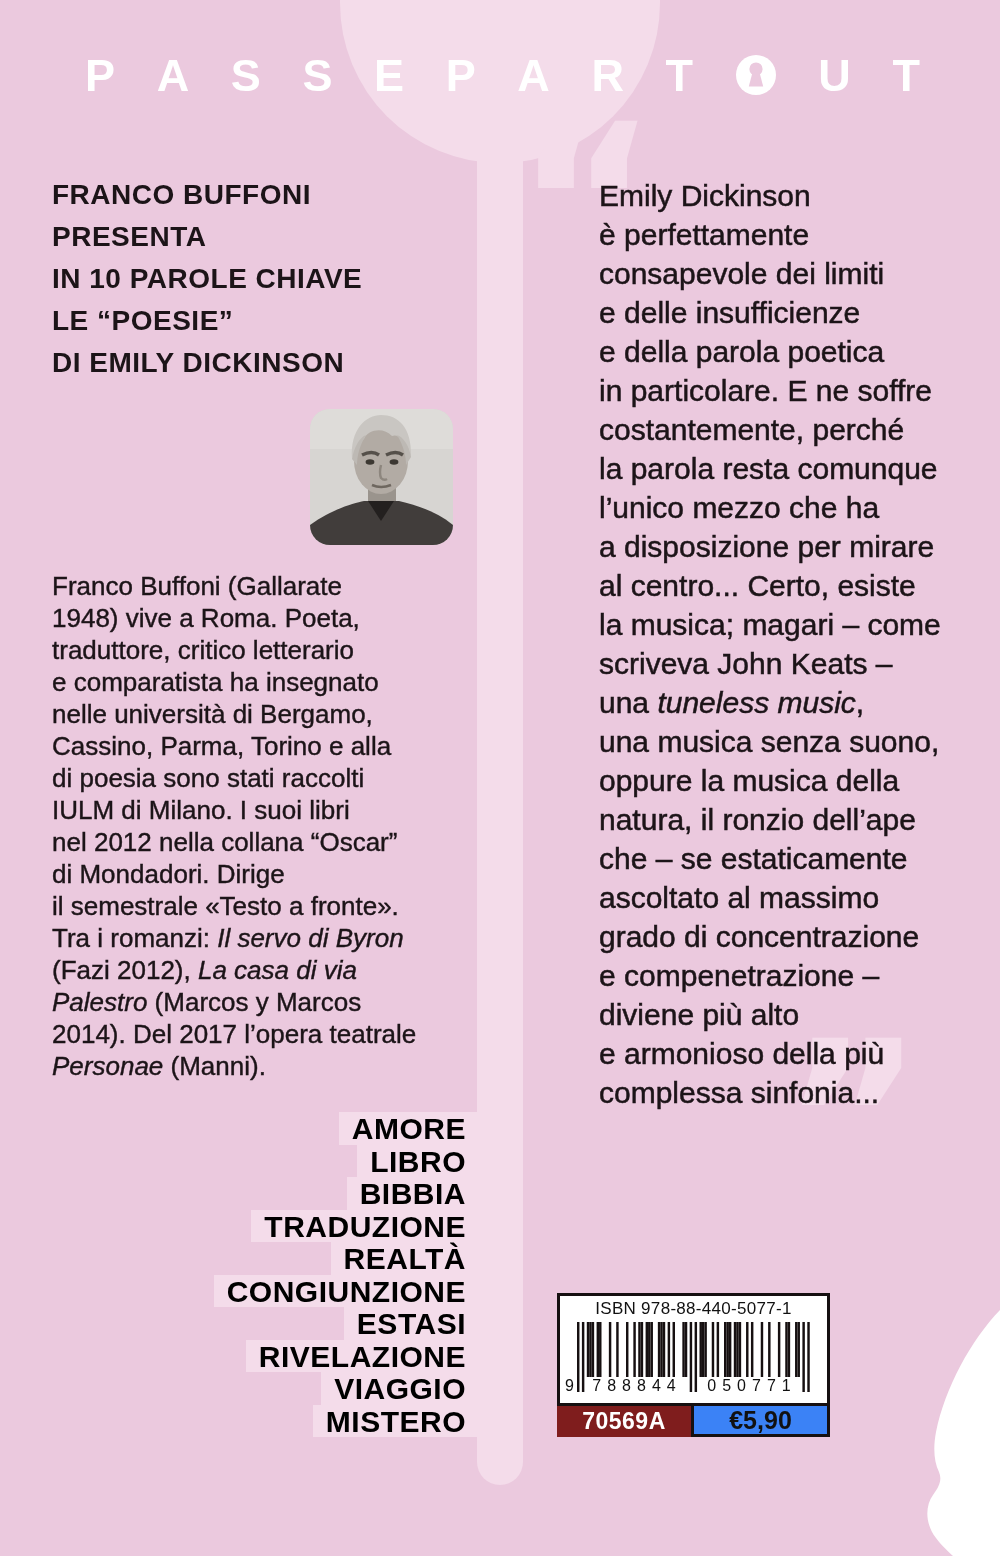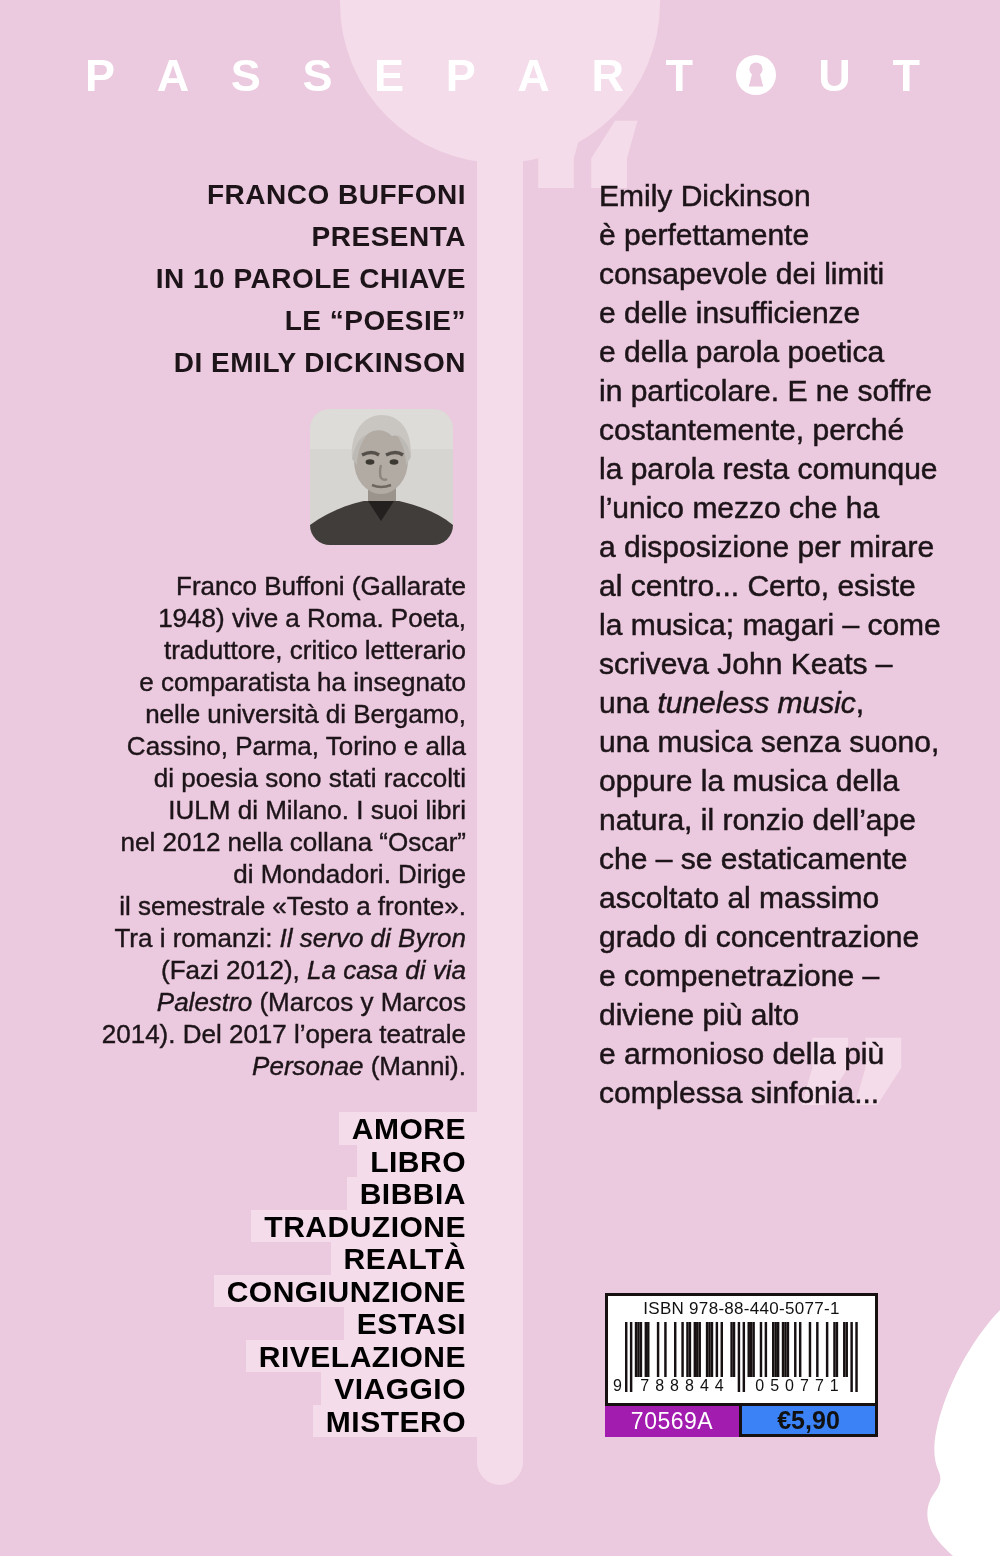--- a/index.html
+++ b/index.html
@@ -14,21 +14,21 @@
   .key-stem{left:477px;top:140px;width:46px;height:1345px;background:#f4dcea;border-radius:0 0 23px 23px;}
   .face-sil{left:905px;top:1300px;width:95px;height:256px;}
 
   .brand{
     position:absolute;z-index:3;left:85px;right:80px;top:52px;height:46px;
     display:flex;justify-content:space-between;align-items:center;
   }
   .brand .ltr{font-size:45px;font-weight:700;color:#fff;line-height:1;}
   .brand svg{display:block;}
 
-  .col-left{position:absolute;left:60px;width:406px;text-align:right;z-index:3;}
+  .col-left{position:absolute;left:52px;width:406px;z-index:3;}
   .intro-title{top:174px;}
   .intro-title .line{font-size:28px;font-weight:700;line-height:42px;letter-spacing:.5px;white-space:nowrap;}
 
   .photo{
     position:absolute;z-index:3;left:310px;top:409px;width:143px;height:136px;
     border-radius:20px;overflow:hidden;
   }
   .photo svg{display:block;width:100%;height:100%;}
 
   .bio{top:570px;}
@@ -44,31 +44,31 @@
   }
 
   .q-mark{position:absolute;z-index:1;color:#f4dcea;font-weight:700;font-size:215px;line-height:1;font-family:"DejaVu Sans",sans-serif;}
   .q-open{left:516px;top:96px;}
   .q-close{left:782px;top:1013px;}
 
   .quote{position:absolute;z-index:3;left:560px;top:176px;width:430px;margin-left:39px;}
   .quote .line{font-size:30px;line-height:39px;white-space:nowrap;-webkit-text-stroke:.5px #1c1418;}
   .quote em{font-style:italic;}
 
-  .barcode-wrap{position:absolute;z-index:3;left:557px;top:1293px;width:273px;margin-left:48px;}
+  .barcode-wrap{position:absolute;z-index:3;left:557px;top:1293px;width:273px;}
   .bc-top{position:relative;height:113px;background:#fff;border:3px solid #161011;box-sizing:border-box;}
   .isbn-label{position:absolute;top:3px;left:0;right:0;text-align:center;font-size:17px;letter-spacing:.3px;color:#111;}
   .bc-bars{position:absolute;top:26px;left:3px;}
   .bc-digits{position:absolute;top:81px;left:3px;right:3px;height:18px;font-size:16px;color:#111;}
   .bc-digits span{position:absolute;background:#fff;line-height:18px;}
   .bc-d1{left:2px;}
   .bc-d2{left:24px;width:100px;text-align:center;letter-spacing:6px;}
   .bc-d3{left:139px;width:100px;text-align:center;letter-spacing:6px;}
   .bc-bottom{display:flex;height:31px;}
-  .bc-code{width:134px;background:#a21caf;color:#fff;font-weight:400;font-size:23px;
+  .bc-code{width:134px;background:#7f1d1d;color:#fff;font-weight:700;font-size:23px;
     display:flex;align-items:center;justify-content:center;letter-spacing:.5px;}
   .bc-price{flex:1;background:#3b82f6;color:#111;font-weight:700;font-size:25px;border:3px solid #161011;border-top:0;
     box-sizing:border-box;display:flex;align-items:center;justify-content:center;}
 </style>
 </head>
 <body>
 
 <div class="cover">
 
   <div class="shape key-head"></div>

